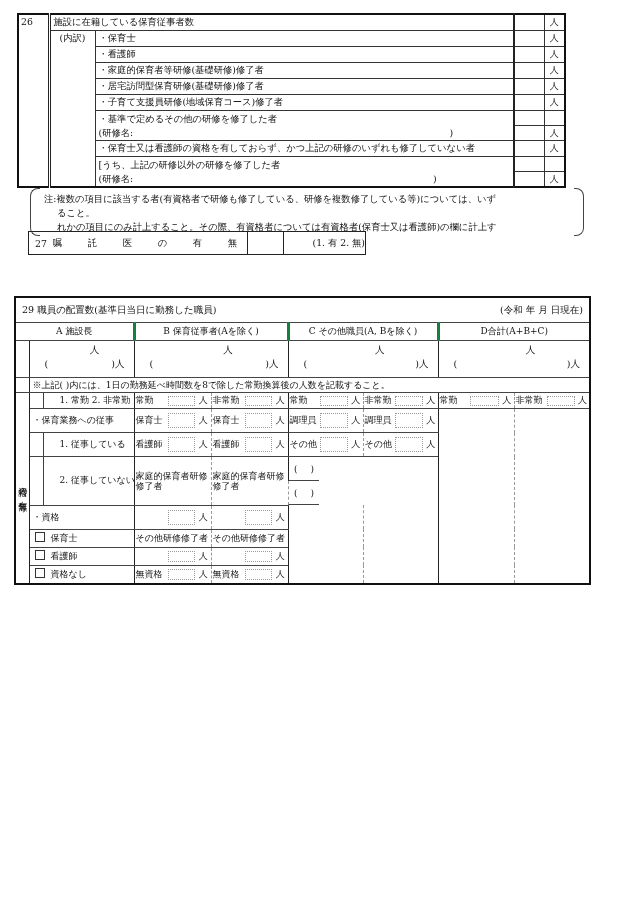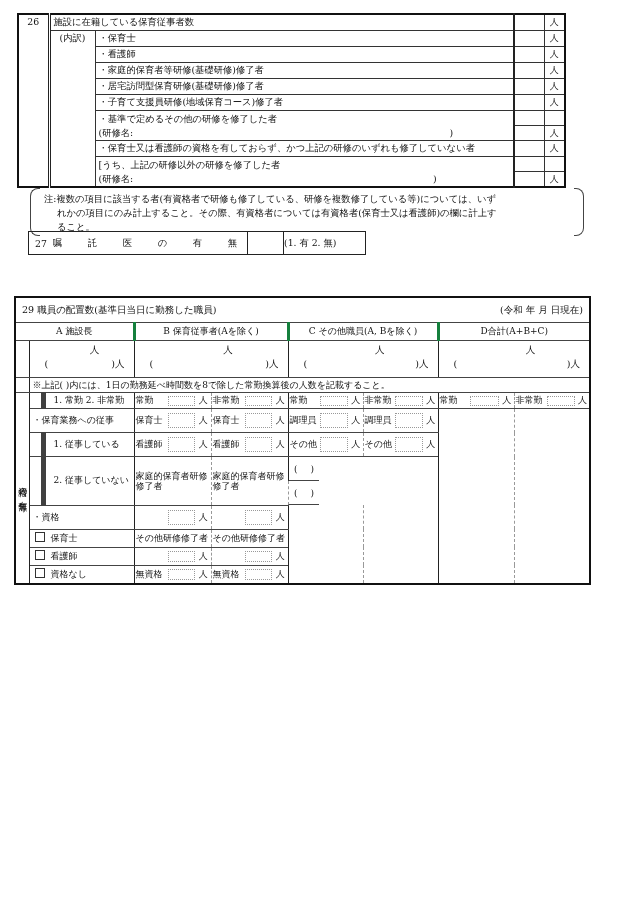--- a/index.html
+++ b/index.html
@@ -4,21 +4,21 @@
 <style>
   html,body{margin:0;padding:0;background:#fff;}
   .page{position:relative;width:630px;height:903px;background:#fff;overflow:hidden;
         font-family:"DejaVu Serif","Liberation Serif",serif;color:#111;font-size:9.3px;}
   table{border-collapse:collapse;table-layout:fixed;}
   td{padding:0 2px;vertical-align:middle;white-space:nowrap;overflow:hidden;}
 
   
   .t26{position:absolute;left:17px;top:13px;width:549px;border:2px solid #111;}
   .t26 td{border:1px solid #333;font-size:9.3px;}
-  .t26 .num{border-right:3px double #222;text-align:center;vertical-align:top;padding-top:1px;}
+  .t26 .num{border-right:3px double #222;text-align:left;vertical-align:top;padding-top:1px;}
   .t26 .bd{text-align:center;vertical-align:top;padding-top:1px;}
   .t26 .it{padding-left:3px;}
   .t26 .val{border-left:2px solid #222;}
   .t26 .u26{text-align:center;font-size:9px;padding:0;}
   .t26 tr.r15 td{height:15px;}
   .t26 tr.r29 td{height:29px;}
   .t26 .dbl div{line-height:14px;}
   .pline{display:flex;justify-content:space-between;}
   .pline .fill{flex:1;}
   .w86{width:86%;}
@@ -34,42 +34,42 @@
   .nb-l{left:0;border:1px solid #444;border-right:0;border-radius:8px 0 0 8px;}
   .nb-r{right:0;border:1px solid #444;border-left:0;border-radius:0 8px 8px 0;}
   .note26 .ind2{padding-left:13px;}
 
   
   .t27{position:absolute;left:28px;top:231px;}
   .t28{position:absolute;left:14px;top:255px;}
   .t27 td,.t28 td{border:1px solid #222;height:22px;font-size:9.3px;}
   .labflex{display:flex;align-items:center;padding-left:4px;}
   .jl{flex:1;margin:0 8px 0 6px;text-align:justify;text-align-last:justify;text-justify:inter-character;}
-  .ctr{text-align:left;padding:0;}
+  .ctr{text-align:right;padding:0;}
   .u28{text-align:center;font-size:9px;padding:0;}
 
   
   .t29{position:absolute;left:14px;top:296px;width:577px;border:2px solid #111;}
   .t29 td{border-bottom:1px solid #444;font-size:9px;}
   .t29 .ttl{height:24px;font-size:9.5px;}
   .ttlflex{display:flex;justify-content:space-between;padding:0 4px;}
   .t29 .hd{height:17px;text-align:center;border-left:3px solid #15803d;}
   .t29 .hd.first{border-left:none;}
   .strip{border-right:1px solid #222;padding:0;}
   .cnt{height:36px;padding:0;vertical-align:top;border-left:1px solid #222;}
   .cnt .l1{height:17px;line-height:17px;padding-left:58%;font-size:9.5px;}
   .cnt .l2{display:flex;justify-content:space-between;padding:0 9px 0 15px;font-size:9.5px;}
   .note29{height:14px;font-size:8.8px;padding-left:3px;}
   .r-sub td{height:15px;}
   .r-m td{height:23px;}
   .r-s td{height:17px;}
   .side{width:14px;writing-mode:vertical-rl;text-orientation:upright;text-align:center;
         letter-spacing:1px;font-size:8.8px;border-right:1px solid #222;padding:2px 0;}
   .ind{padding:0;}
-  .albl{border-left:5px solid #404040;padding-left:8px;font-size:8.8px;}
+  .albl{border-left:1px solid #404040;padding-left:16px;font-size:8.8px;}
   .albl2{padding-left:3px;font-size:9.1px;}
   .lb{font-size:8.5px;padding:0 0 0 1px;}
   .lb2{font-size:8.3px;padding:0 0 0 1px;line-height:10px;white-space:normal;}
   .lb3{font-size:8.5px;padding:0 0 0 1px;}
   .bl-s{border-left:1px solid #222;}
   .bl-d{border-left:1px dashed #999;}
   .u{text-align:center;font-size:8.8px;padding:0;}
   .bx{padding:0 1px;}
   .ibox{border:1px dotted #999;box-sizing:border-box;width:100%;}
   .h9{height:10px;} .h14{height:15px;} .h10{height:11px;}
@@ -165,22 +165,22 @@
         <div class="sp-b">人</div>
       </td>
     </tr>
   </tbody>
     </table>
 
   <div class="note26">
     <div class="nb nb-l"></div>
     <div class="nb nb-r"></div>
     <div>注:複数の項目に該当する者(有資格者で研修も修了している、研修を複数修了している等)については、いず</div>
+    <div class="ind2">ること。</div>
     <div class="ind2">れかの項目にのみ計上すること。その際、有資格者については有資格者(保育士又は看護師)の欄に計上す</div>
-    <div class="ind2">ること。</div>
   </div>
 
   <table class="t27">
     <colgroup>
         <col style="width:219px">
         <col style="width:36px">
         <col style="width:82px">
       </colgroup>
     <tbody>
         <tr>

